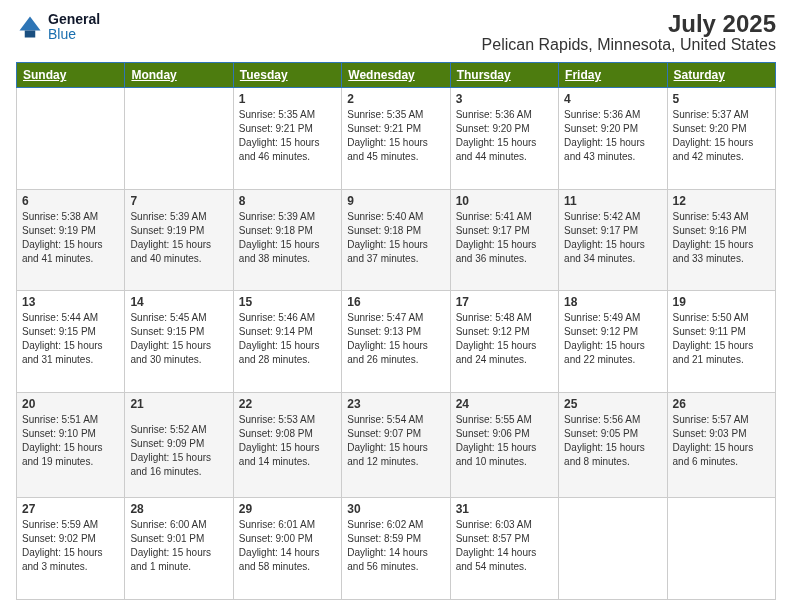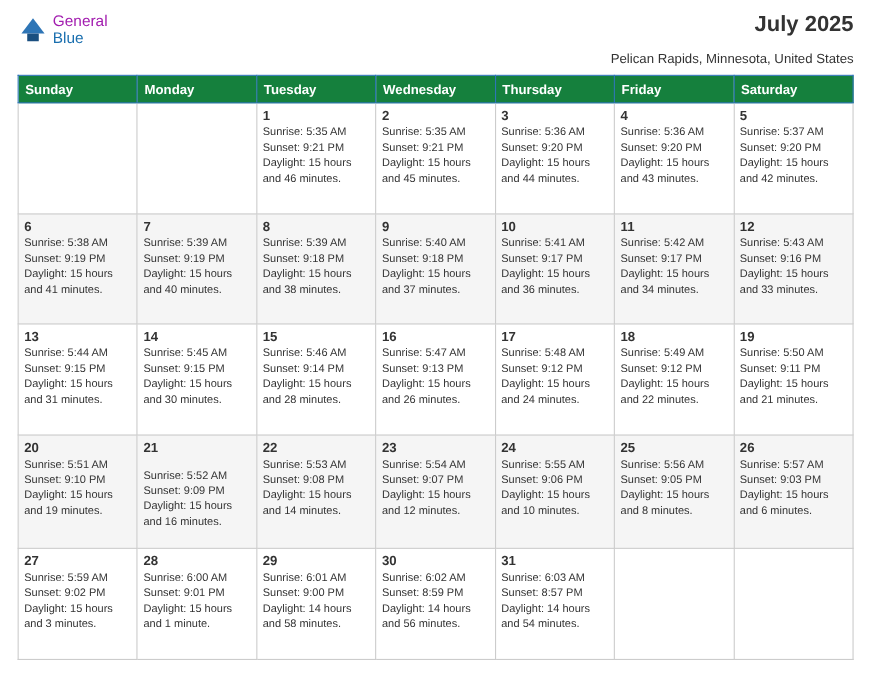--- a/index.html
+++ b/index.html
@@ -29,61 +29,62 @@
       align-items: center;
       gap: 4px;
     }
     .logo-text {
       display: flex;
       flex-direction: column;
       line-height: 1.1;
     }
     .logo-general {
       font-size: 14px;
-      font-weight: normal;
-      color: #a21caf;
+      font-weight: bold;
+      color: #0f172a;
     }
     .logo-blue {
       font-size: 14px;
       font-weight: normal;
       color: #1a6faf;
     }
     .logo-icon {
       width: 28px;
       height: 28px;
     }
     .title-area {
       text-align: right;
     }
     .month-year {
-      font-size: 20px;
+      font-size: 24px;
       font-weight: bold;
       color: #333;
       line-height: 1;
     }
     .location {
-      font-size: 12px;
-      color: #333;
-      margin-top: 14px;
+      font-size: 16px;
+      color: #333;
+      margin-top: 0;
     }
     .calendar {
       flex: 1;
       border: 1px solid #ccc;
       border-collapse: collapse;
       width: 100%;
       table-layout: fixed;
     }
     .calendar th {
-      background: #15803d;
+      background: #4d7c0f;
       color: #fff;
       text-align: left;
       padding: 5px 6px;
       font-size: 12px;
       font-weight: bold;
       border: 1px solid #2e75b6;
+      text-decoration: underline;
     }
     .calendar td {
       vertical-align: top;
       border: 1px solid #ccc;
       padding: 4px 5px;
       height: 88px;
       font-size: 10px;
       color: #333;
       background: #fff;
     }

